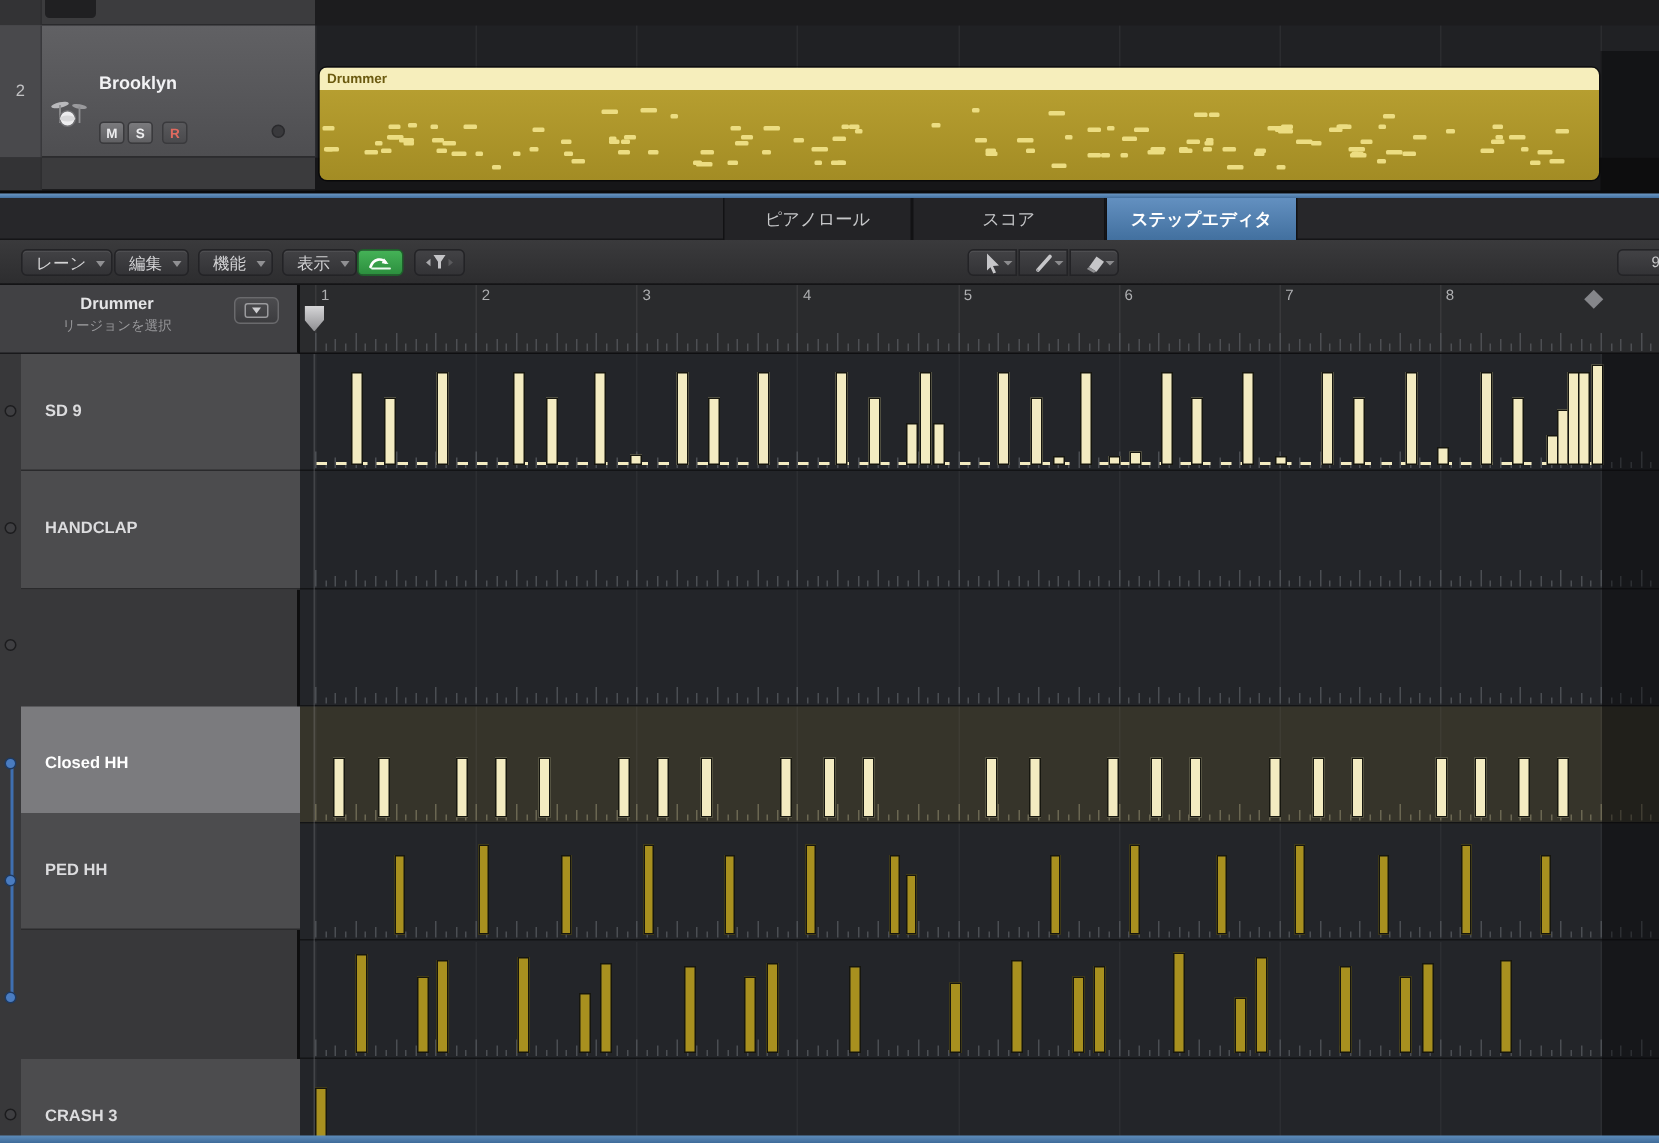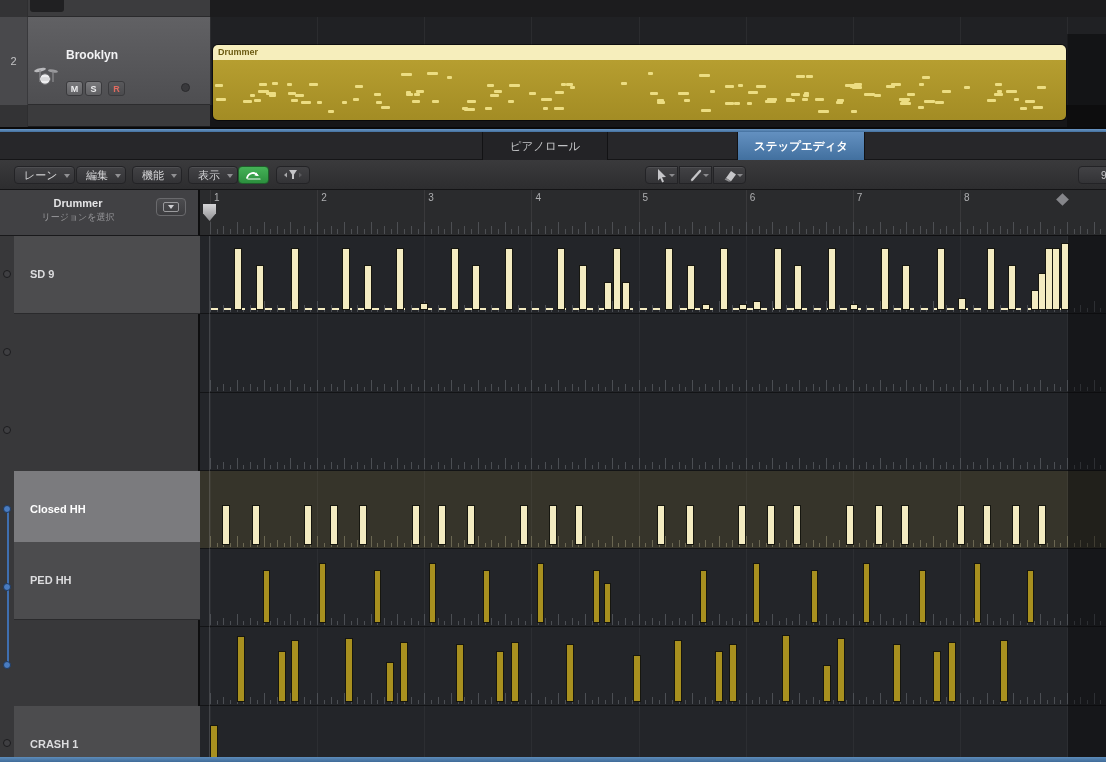--- a/index.html
+++ b/index.html
@@ -258,20 +258,21 @@
   </div>
 
   <div class="abs" id="empty-row">
     <div class="abs" id="empty-numcol"></div>
   </div>
 
   <div class="abs" id="divider-dark"></div>
   <div class="abs" id="divider-blue"></div>
   <div class="abs" id="tabs-bar">
       <div class="tab" style="left: 482px; width: 126px;">ピアノロール</div>
+      <div class="tab" style="left: 608px; width: 129px;">スコア</div>
       <div class="tab sel" style="left: 737px; width: 128px;">ステップエディタ</div>
     </div>
 
   <div class="abs" id="toolbar">
     <div id="menu-group">
         <div class="menu-btn" style="left: 14px; min-width: 56px;">レーン<div class="dd"></div></div>
         <div class="menu-btn" style="left: 76px; min-width: 50px;">編集<div class="dd"></div></div>
         <div class="menu-btn" style="left: 132px; min-width: 50px;">機能<div class="dd"></div></div>
         <div class="menu-btn" style="left: 188px; min-width: 50px;">表示<div class="dd"></div></div>
       </div>
@@ -485,33 +486,36 @@
     <div id="playhead-shield"></div>
     <div id="cycle-end-diamond"></div>
   </div>
 
   <div class="abs" id="lane-panel">
     <div id="link-line" style="top: 274.05px; height: 156.6px;"></div>
   <div class="lane-row-label" style="top: 0px; height: 78.3px;">
         <div class="lane-name" style="top: 32.15px;">SD 9</div>
       </div>
       <div class="lane-circle" style="top: 33.65px;"></div>
+      <div class="lane-row-label" style="top: 78.3px; height: 78.3px;">
+        <div class="lane-name" style="top: 32.15px;">HANDCLAP</div>
+      </div>
       <div class="lane-circle" style="top: 111.95px;"></div>
       <div class="lane-circle" style="top: 190.25px;"></div>
       <div class="lane-row-label sel" style="top: 234.9px; height: 78.3px;">
         <div class="lane-name" style="top: 32.15px;">Closed HH</div>
       </div>
       <div class="lane-circle blue" style="top: 268.55px;"></div>
       <div class="lane-row-label" style="top: 306px; height: 78.3px;">
         <div class="lane-name" style="top: 32.15px;">PED HH</div>
       </div>
       <div class="lane-circle blue" style="top: 346.85px;"></div>
       <div class="lane-circle blue" style="top: 425.15px;"></div>
       <div class="lane-row-label" style="top: 469.8px; height: 78.3px;">
-        <div class="lane-name" style="top: 32.15px;">CRASH 1</div>
+        <div class="lane-name" style="top: 32.15px;">CRASH 3</div>
       </div>
       <div class="lane-circle" style="top: 503.45px;"></div>
     </div>
   <div class="abs" id="grid-area">
     <div id="grid-rows">
         <div class="grid-row" style="top: 0px; height: 78.3px;">
           <div class="grid-barline" style="left: 10px;"></div>
           <div class="grid-barline" style="left: 117.125px;"></div>
           <div class="grid-barline" style="left: 224.25px;"></div>
           <div class="grid-barline" style="left: 331.375px;"></div>

